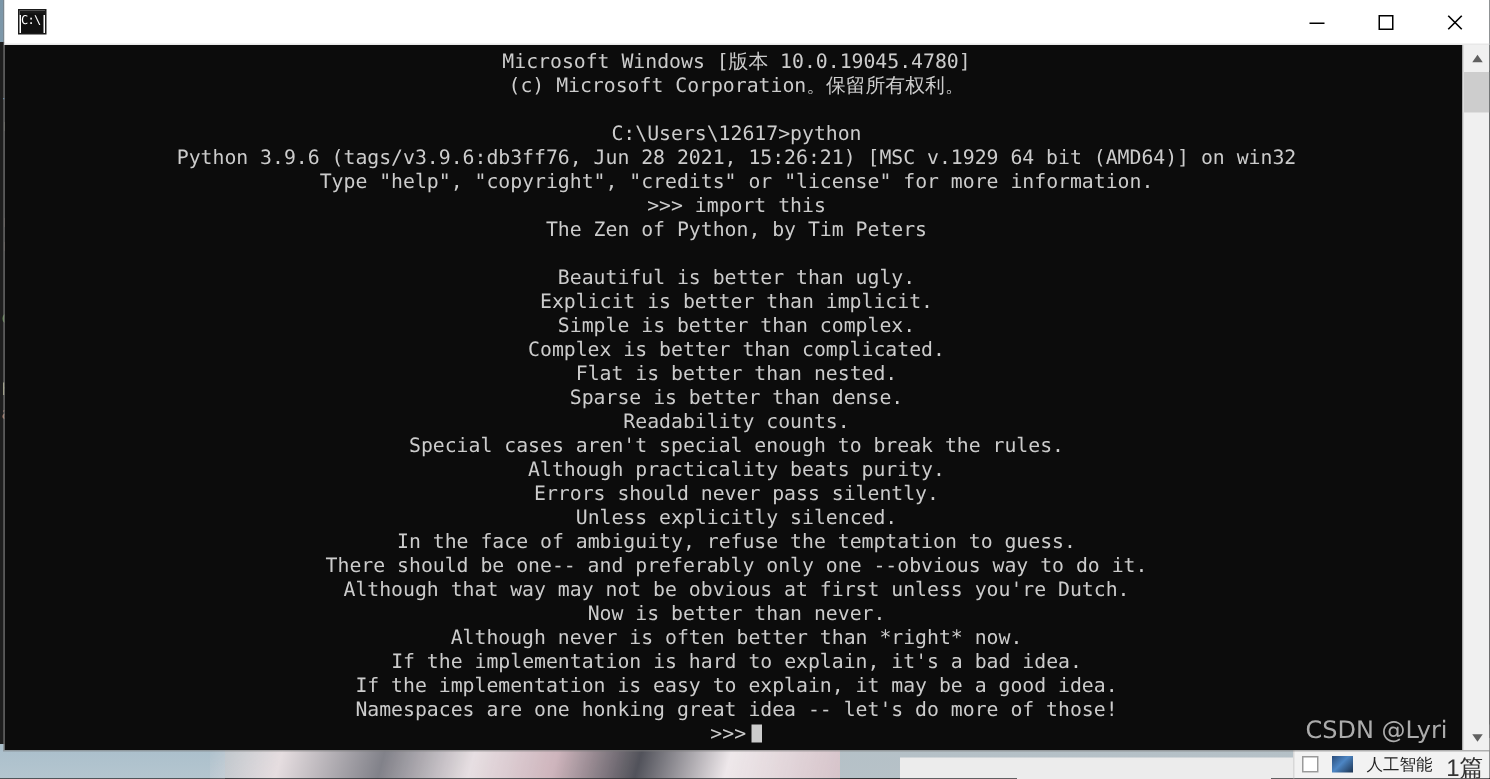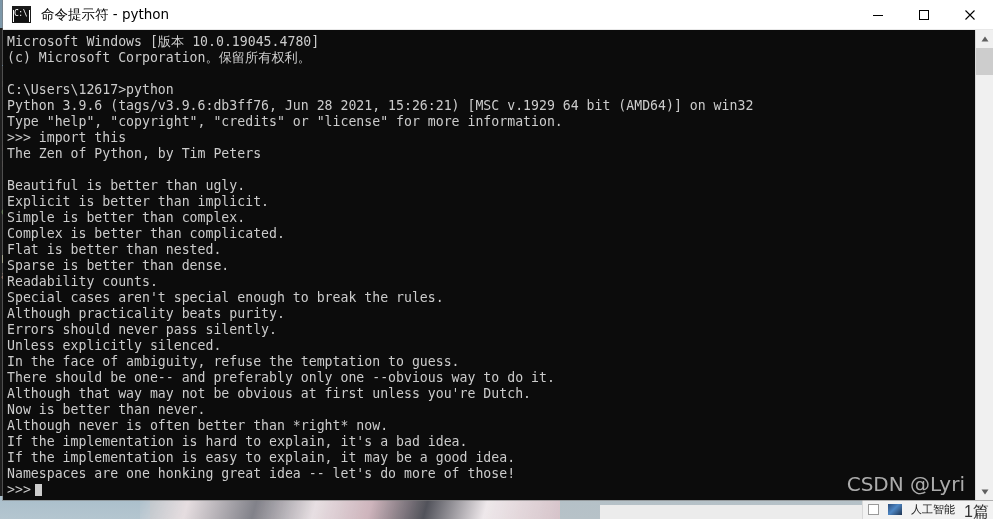--- a/index.html
+++ b/index.html
@@ -208,41 +208,42 @@
   .console-text {
     flex: 1 1 auto;
     padding: 4px 0 0 4px;
     font-family: "DejaVu Sans Mono", monospace;
     font-size: 13.2px;
     line-height: 16px;
     color: #ccc;
     white-space: pre;
     overflow: hidden;
     letter-spacing: 0px;
+    text-align: center;
   }
   .console-text .line {
     height: 16px;
     white-space: pre;
   }
   .cursor {
     display: inline-block;
     width: 7px;
     height: 12px;
     background: #cccccc;
     vertical-align: -2px;
     margin-left: 4px;
   }
 
   
   .watermark {
     position: absolute;
     right: 28px;
     bottom: 4px;
     font-family: "DejaVu Sans", sans-serif;
-    font-size: 20px;
+    font-size: 16px;
     color: #c9c9c9;
     opacity: 0.85;
     white-space: nowrap;
     pointer-events: none;
   }
 
   
   .scrollbar {
     width: 17px;
     flex: 0 0 auto;
@@ -307,21 +308,20 @@
     <div class="ln">&nbsp;</div>
     <div class="ln">&nbsp;</div>
     <div class="ln fn">h</div>
     <div class="ln st">a</div>
   </div>
 
   <div id="console-window">
 
     <div class="titlebar">
       <div class="title-icon"></div>
-      <div class="title-text">命令提示符 - python</div>
 
       <div class="winbtns">
         <div class="winbtn">
           <svg width="12" height="12" viewBox="0 0 12 12" aria-hidden="true">
             <rect x="1" y="6" width="10" height="1" fill="#000"></rect>
           </svg>
         </div>
         <div class="winbtn">
           <svg width="12" height="12" viewBox="0 0 12 12" aria-hidden="true">
             <rect x="1.5" y="1.5" width="9" height="9" fill="none" stroke="#000" stroke-width="1"></rect>

